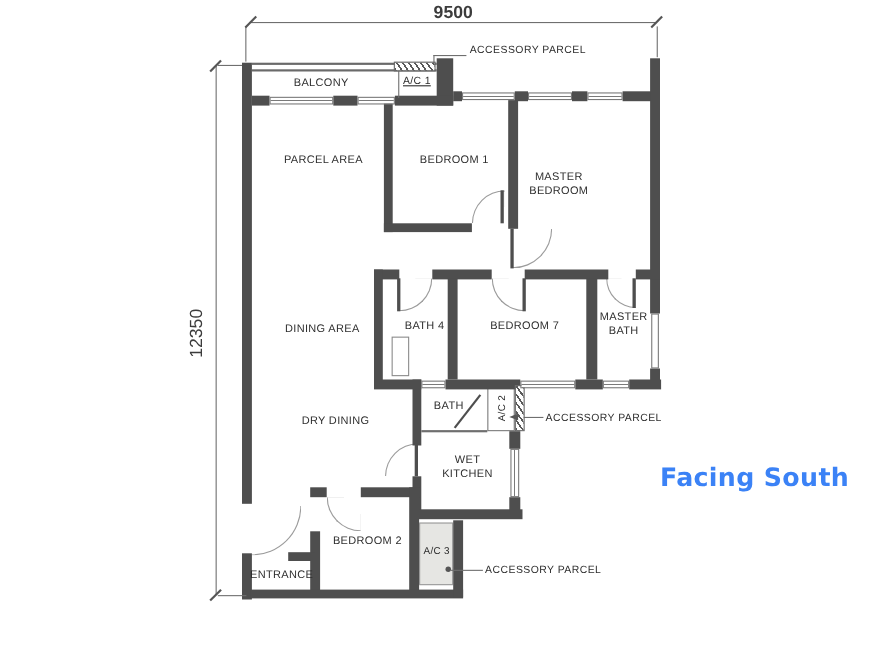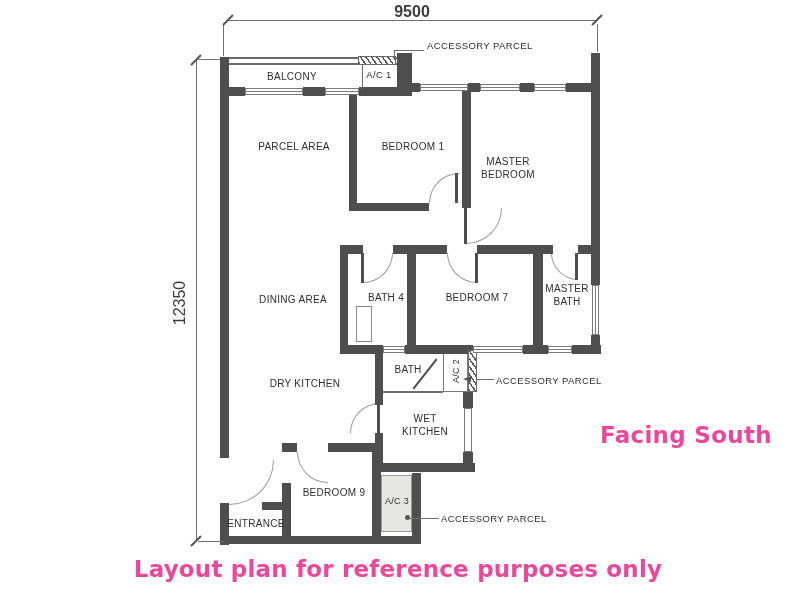--- a/index.html
+++ b/index.html
@@ -22,21 +22,21 @@
   .tick{position:absolute;width:14px;height:2px;background:#555;transform:rotate(-45deg);z-index:3;}
   .arrowL{position:absolute;width:0;height:0;border-top:3px solid transparent;border-bottom:3px solid transparent;
           border-right:8px solid #555;z-index:4;}
   .dot{position:absolute;width:5px;height:5px;border-radius:50%;background:#555;z-index:4;}
   .rlabel{position:absolute;font-size:10px;color:#2e2e2e;letter-spacing:.3px;white-space:nowrap;
           transform:translate(-50%,-50%);text-align:center;z-index:6;}
   .wrap{white-space:normal;line-height:1.25;}
   .callout{position:absolute;font-size:9.5px;color:#2e2e2e;letter-spacing:.4px;white-space:nowrap;z-index:6;}
   .dimtext{position:absolute;font-size:16px;color:#3c3c3c;z-index:6;}
   .rot{transform:translate(-50%,-50%) rotate(-90deg);}
-  .bigtext{position:absolute;font-family:"DejaVu Sans", sans-serif;font-weight:800;color:#ec4899;z-index:7;}
+  .bigtext{position:absolute;font-family:"DejaVu Sans", sans-serif;font-weight:800;color:#3b82f6;z-index:7;}
   #watermark{position:absolute;left:236px;top:320px;font-size:20px;color:#c9c9c9;
              letter-spacing:13px;z-index:5;opacity:.85;}
 </style>
 </head>
 <body>
 
 <div id="canvas">
 
 
   <div id="structure">
@@ -126,35 +126,34 @@
       <div class="line" style="left: 470px; top: 379px; width: 24px; height: 1px;"></div>
       <div class="arrowL" style="left: 463px; top: 376px; width: 0px; height: 0px;"></div>
       <div class="line" style="left: 410px; top: 518px; width: 29px; height: 1px;"></div>
       <div class="dot" style="left: 405px; top: 515px; width: 5px; height: 5px;"></div>
     </div>
 
   <div class="dimtext" style="left:412px;top:12px;transform:translate(-50%,-50%);font-weight:bold;">9500</div>
   <div class="dimtext rot" style="left:180px;top:303px;">12350</div>
 
   <div class="rlabel" style="left:292px;top:76px;">BALCONY</div>
-  <div class="rlabel" style="left:379px;top:74px;font-size:9.5px;">A/C 1</div>
+  <div class="rlabel" style="left:379px;top:74px;font-size:9.5px;text-decoration:underline;">A/C 1</div>
   <div class="rlabel" style="left:294px;top:146px;">PARCEL AREA</div>
   <div class="rlabel" style="left:413px;top:146px;">BEDROOM 1</div>
   <div class="rlabel wrap" style="left:508px;top:168px;width:72px;">MASTER BEDROOM</div>
   <div class="rlabel" style="left:293px;top:299px;">DINING AREA</div>
   <div class="rlabel" style="left:386px;top:297px;">BATH 4</div>
   <div class="rlabel" style="left:477px;top:297px;">BEDROOM 7</div>
   <div class="rlabel wrap" style="left:567px;top:295px;width:58px;">MASTER BATH</div>
-  <div class="rlabel" style="left:305px;top:383px;">DRY KITCHEN</div>
+  <div class="rlabel" style="left:305px;top:383px;">DRY DINING</div>
   <div class="rlabel" style="left:408px;top:369px;">BATH</div>
   <div class="rlabel rot" style="left:456px;top:371px;font-size:9px;">A/C 2</div>
   <div class="rlabel wrap" style="left:425px;top:425px;width:56px;">WET KITCHEN</div>
-  <div class="rlabel" style="left:334px;top:492px;">BEDROOM 9</div>
+  <div class="rlabel" style="left:334px;top:492px;">BEDROOM 2</div>
   <div class="rlabel" style="left:397px;top:501px;font-size:9px;">A/C 3</div>
   <div class="rlabel" style="left:256px;top:523px;">ENTRANCE</div>
 
   <div class="callout" style="left:427px;top:40px;">ACCESSORY PARCEL</div>
   <div class="callout" style="left:496px;top:375px;">ACCESSORY PARCEL</div>
   <div class="callout" style="left:441px;top:513px;">ACCESSORY PARCEL</div>
 
   <div class="bigtext" style="left:600px;top:422px;font-size:23px;letter-spacing:.3px;">Facing South</div>
-  <div class="bigtext" style="left:398px;top:556px;font-size:23px;transform:translateX(-50%);letter-spacing:.2px;white-space:nowrap;">Layout plan for reference purposes only</div>
 </div>
 
 </body></html>

